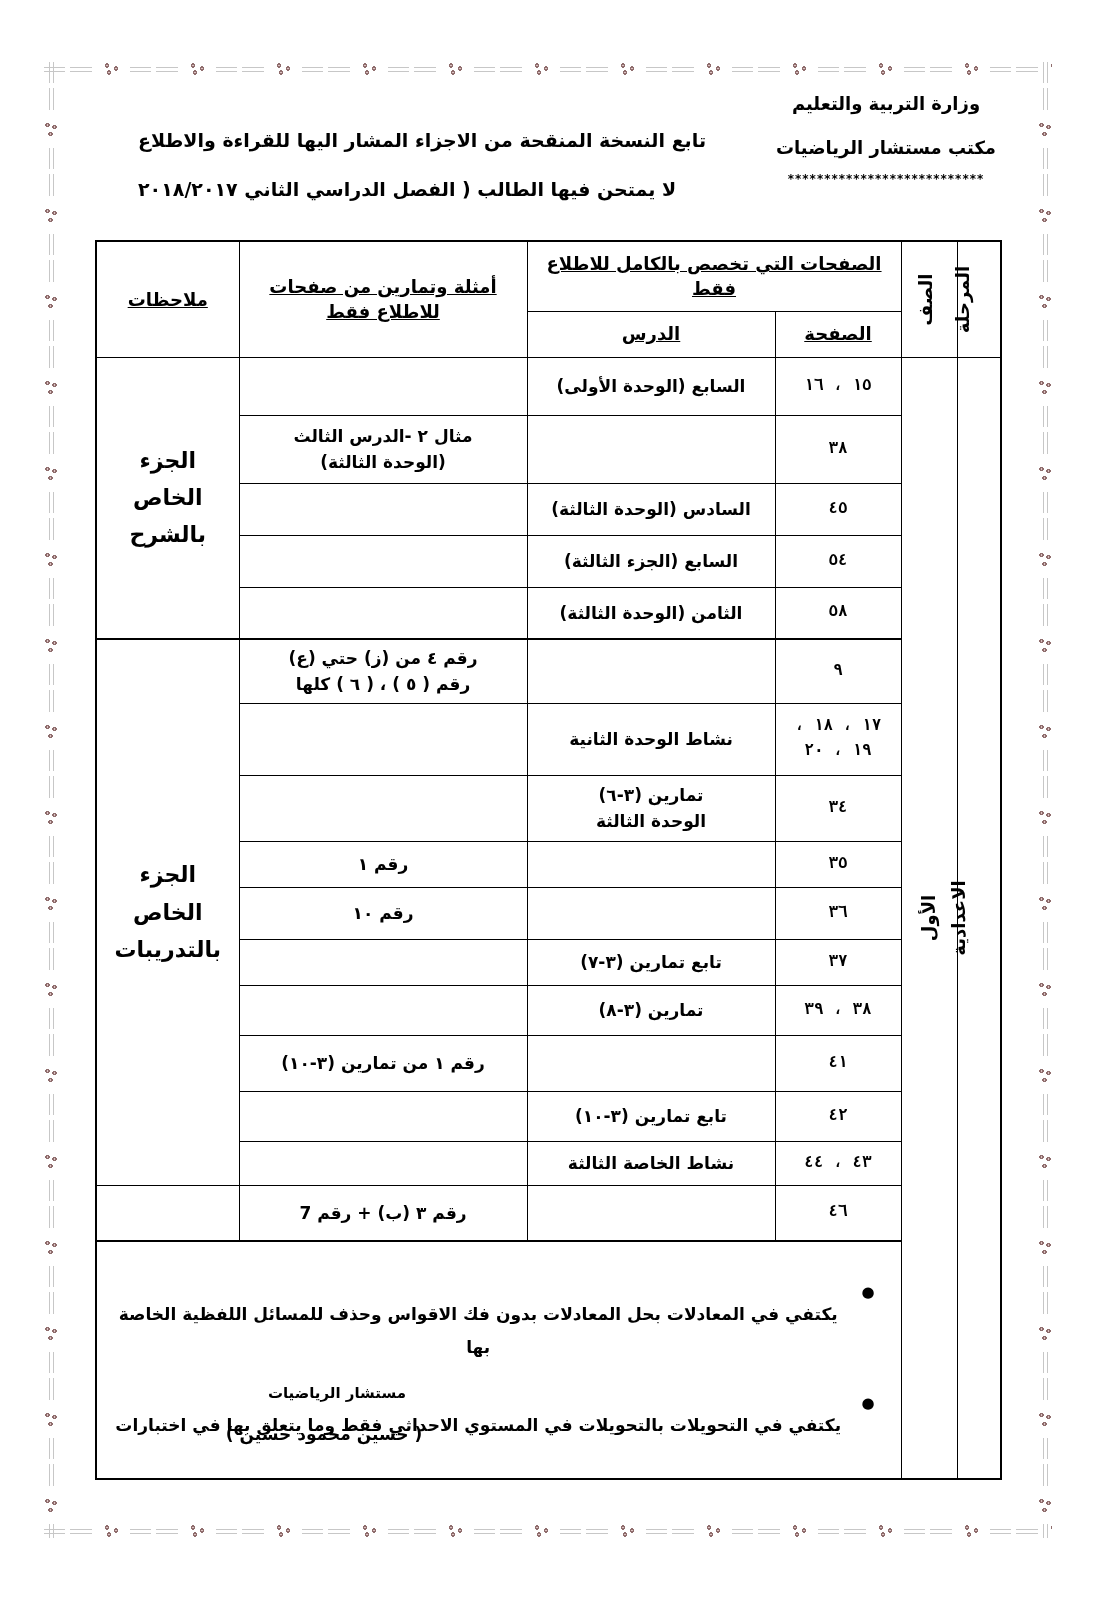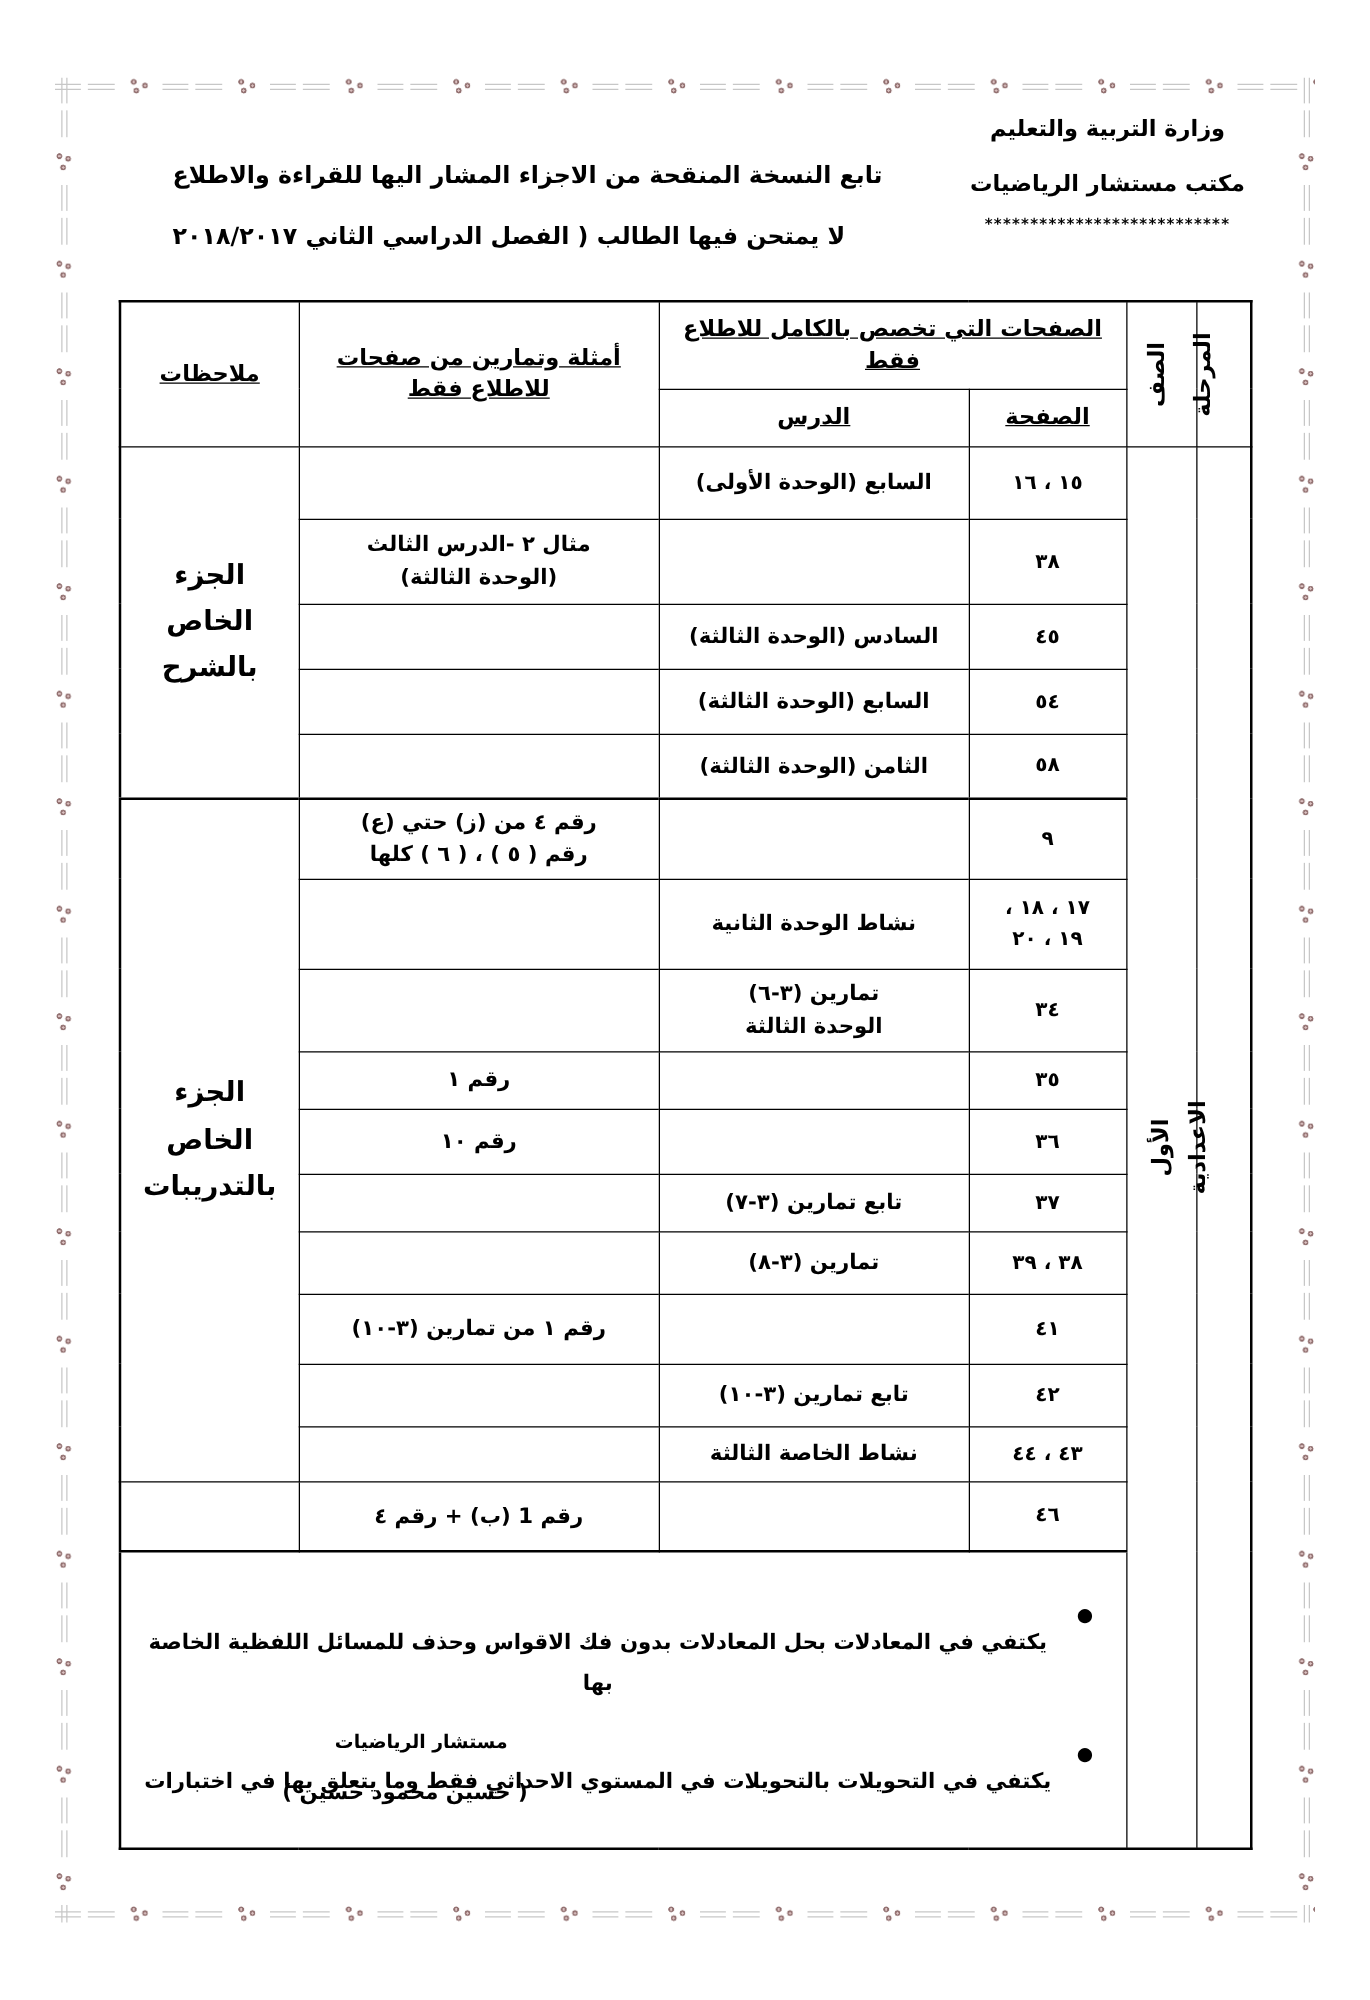--- a/index.html
+++ b/index.html
@@ -55,21 +55,21 @@
     position:absolute;top:240px;left:95px;width:905px;
     border-collapse:collapse;table-layout:fixed;
     border:2px solid #000;
   }
   .tbl td{
     border:1px solid #000;text-align:center;vertical-align:middle;
     font-size:17px;font-weight:bold;white-space:pre-line;
     padding:2px 4px;line-height:1.55;
   }
   .tbl td.hdr{font-size:18px;line-height:1.4;text-decoration:underline;}
-  .tbl td.pg{font-size:16px;}
+  .tbl td.pg{font-size:16px;font-family:Liberation Mono, monospace;}
   .tbl td.notes{font-size:22px;line-height:1.7;}
   .vert{display:inline-block;transform:rotate(-90deg);white-space:nowrap;font-size:18px;}
   tr.secB > td{border-top:2px solid #000;}
   tr.bulletrow > td{border-top:2px solid #000;}
   td.bullets{padding:10px 26px 10px 10px;}
   .b-line{display:flex;align-items:flex-start;gap:12px;font-size:17px;line-height:1.9;}
   .b-mark{flex:0 0 auto;font-size:15px;line-height:1.9;}
   .b-text{flex:1 1 auto;text-align:center;margin-top:20px;}
 
   
@@ -136,21 +136,21 @@
       <td>مثال ٢ -الدرس الثالث
 (الوحدة الثالثة)</td>
     </tr>
     <tr style="height:52px">
       <td class="pg">٤٥</td>
       <td>السادس (الوحدة الثالثة)</td>
       <td></td>
     </tr>
     <tr style="height:52px">
       <td class="pg">٥٤</td>
-      <td>السابع (الوحدة الثالثة)</td>
+      <td>السابع (الجزء الثالثة)</td>
       <td></td>
     </tr>
     <tr style="height:52px">
       <td class="pg">٥٨</td>
       <td>الثامن (الوحدة الثالثة)</td>
       <td></td>
     </tr>
 
     <tr class="secB" style="height:64px">
       <td class="pg">٩</td>
@@ -205,21 +205,21 @@
     </tr>
     <tr style="height:44px">
       <td class="pg">٤٣ ، ٤٤</td>
       <td>نشاط الخاصة الثالثة</td>
       <td></td>
     </tr>
 
     <tr style="height:56px">
       <td class="pg">٤٦</td>
       <td></td>
-      <td>رقم 1 (ب) + رقم ٤</td>
+      <td>رقم ٣ (ب) + رقم 7</td>
       <td class="notes"></td>
     </tr>
 
     <tr class="bulletrow" style="height:96px">
       <td class="bullets" colspan="4">
         <div class="b-line">
           <span class="b-mark">●</span>
           <span class="b-text">يكتفي في المعادلات بحل المعادلات بدون فك الاقواس وحذف للمسائل اللفظية الخاصة بها</span>
         </div>
         <div class="b-line">

